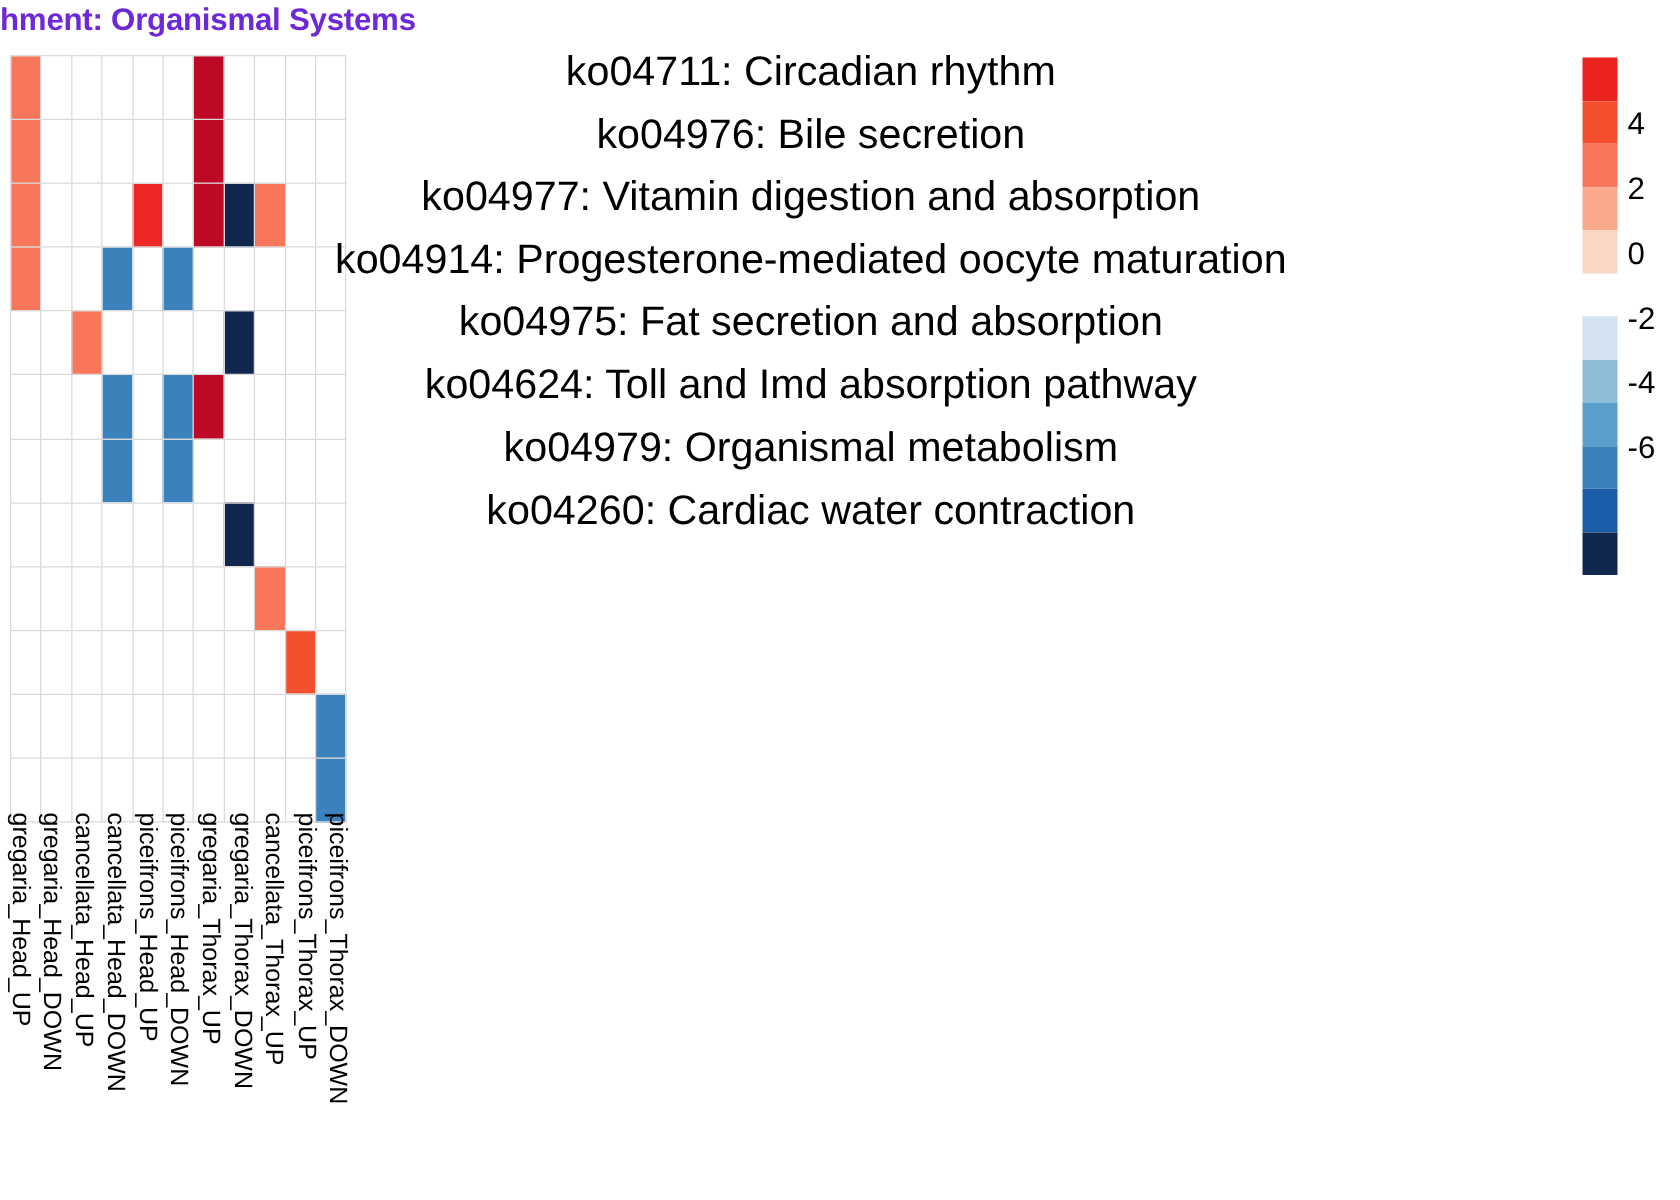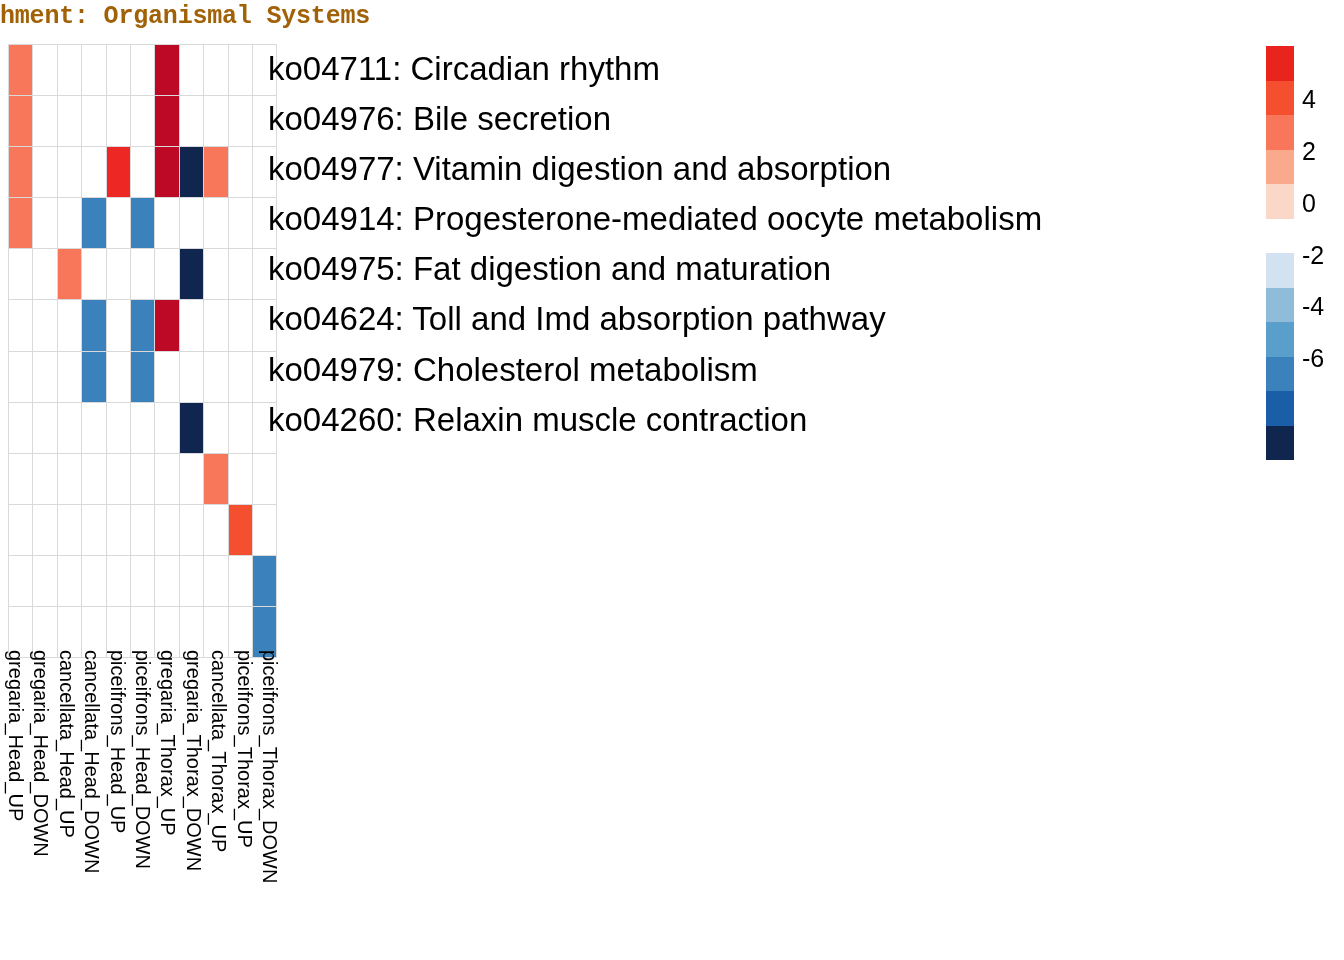--- a/index.html
+++ b/index.html
@@ -14,24 +14,23 @@
     overflow: hidden;
     position: relative;
   }
 
   #page-title {
     position: absolute;
     left: 0px;
     top: 2px;
     font-size: 25px;
     font-weight: bold;
-    color: #a16207;
+    color: #6d28d9;
     white-space: nowrap;
     letter-spacing: -0.2px;
-    font-family: Liberation Mono, monospace;
   }
 
   
   #heatmap-wrap {
     position: absolute;
     left: 8px;
     top: 44px;
   }
   table.heatmap {
     border-collapse: collapse;
@@ -42,21 +41,22 @@
     height: 50.1px;
     padding: 0;
     border: 1px solid #d9d9d9;
     background: #ffffff;
   }
 
   
   #row-labels {
     position: absolute;
     left: 268px;
-    top: 44px;
+    top: 32px;
+    text-align: center;
   }
   .row-label {
     height: 50.1px;
     line-height: 50.1px;
     font-size: 33px;
     color: #000000;
     white-space: nowrap;
     font-family: "Liberation Sans", sans-serif;
   }
 
@@ -272,25 +272,25 @@
           <td class="cell" style="background: rgb(59, 130, 189);"></td>
         </tr>
       </tbody>
   </table>
 </div>
 
 <div id="row-labels">
     <div class="row-label">ko04711: Circadian rhythm</div>
     <div class="row-label">ko04976: Bile secretion</div>
     <div class="row-label">ko04977: Vitamin digestion and absorption</div>
-    <div class="row-label">ko04914: Progesterone-mediated oocyte metabolism</div>
-    <div class="row-label">ko04975: Fat digestion and maturation</div>
+    <div class="row-label">ko04914: Progesterone-mediated oocyte maturation</div>
+    <div class="row-label">ko04975: Fat secretion and absorption</div>
     <div class="row-label">ko04624: Toll and Imd absorption pathway</div>
-    <div class="row-label">ko04979: Cholesterol metabolism</div>
-    <div class="row-label">ko04260: Relaxin muscle contraction</div>
+    <div class="row-label">ko04979: Organismal metabolism</div>
+    <div class="row-label">ko04260: Cardiac water contraction</div>
   </div>
 
 <div id="col-labels">
     <div class="col-label" style="left: 19px;">gregaria_Head_UP</div>
     <div class="col-label" style="left: 44.4px;">gregaria_Head_DOWN</div>
     <div class="col-label" style="left: 69.8px;">cancellata_Head_UP</div>
     <div class="col-label" style="left: 95.2px;">cancellata_Head_DOWN</div>
     <div class="col-label" style="left: 120.6px;">piceifrons_Head_UP</div>
     <div class="col-label" style="left: 146px;">piceifrons_Head_DOWN</div>
     <div class="col-label" style="left: 171.4px;">gregaria_Thorax_UP</div>

